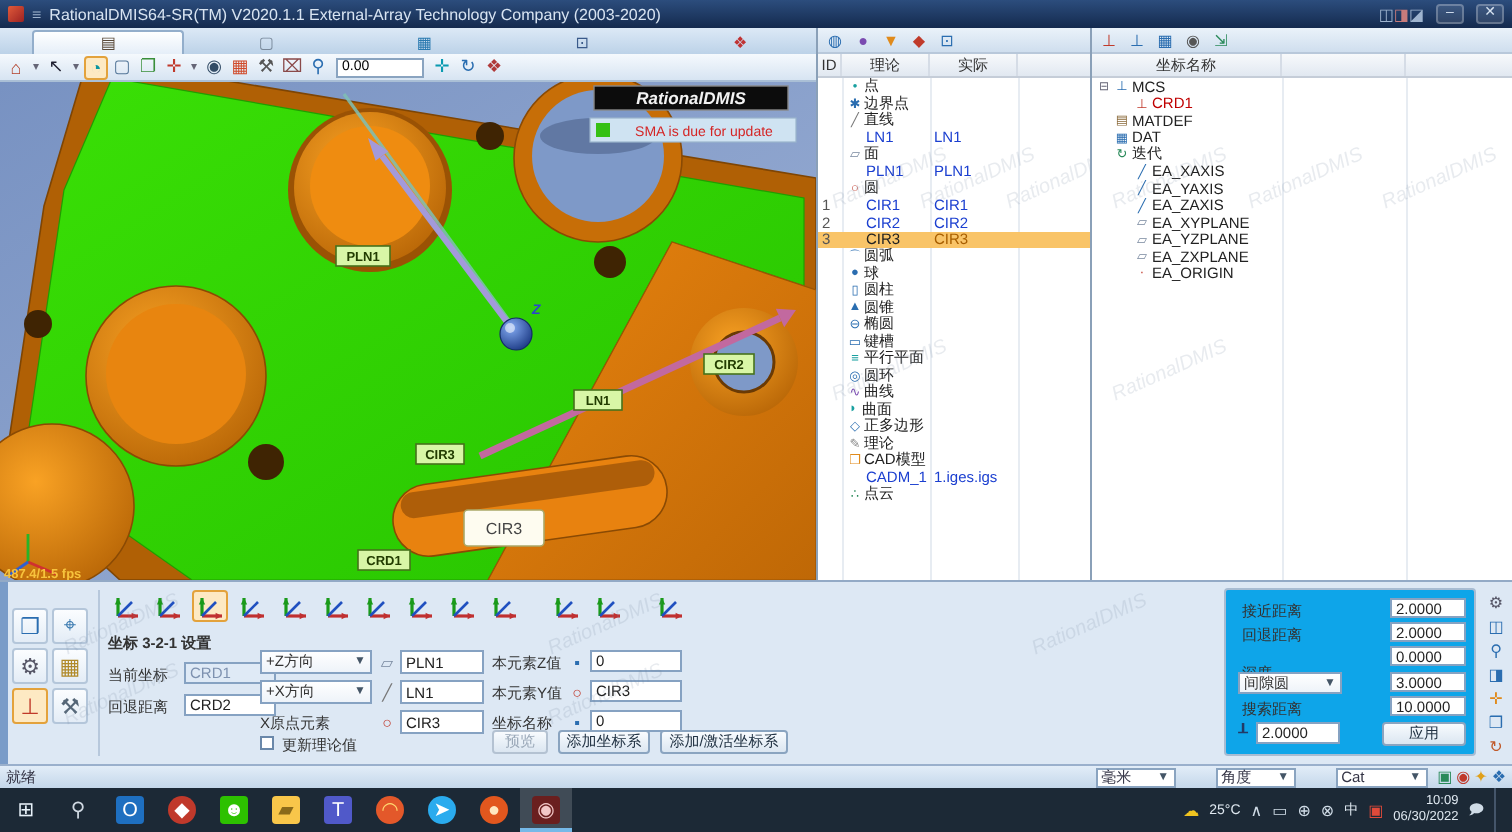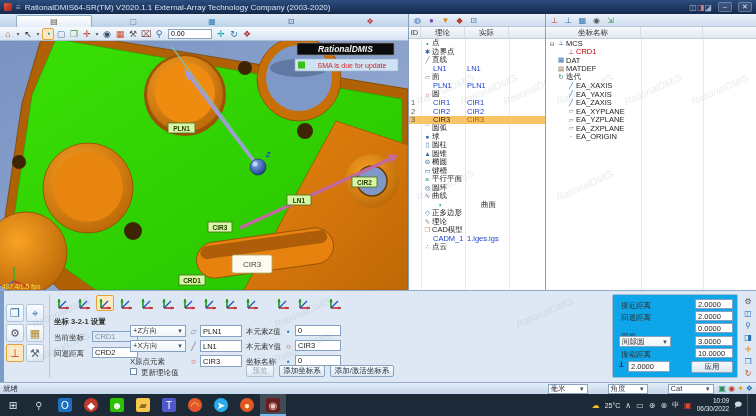--- a/index.html
+++ b/index.html
@@ -424,21 +424,21 @@
         </div>
         <div class="trow">
           <span class="tid"></span>
           <span class="tbody" style="display: flex; align-items: center; padding-left: 2px;">
             <span class="ticon" style="color: rgb(122, 74, 176);">∿</span>
             <span class="tlabel">曲线</span>
           </span>
         </div>
         <div class="trow">
           <span class="tid"></span>
-          <span class="tbody" style="display: flex; align-items: center; padding-left: 15px; gap: 36px;">
+          <span class="tbody" style="display: flex; align-items: center; padding-left: 1px;">
             <span class="ticon" style="color: rgb(26, 160, 160);">◗</span>
             <span class="tlabel">曲面</span>
           </span>
         </div>
         <div class="trow">
           <span class="tid"></span>
           <span class="tbody" style="display: flex; align-items: center; padding-left: 2px;">
             <span class="ticon" style="color: rgb(42, 109, 176);">◇</span>
             <span class="tlabel">正多边形</span>
           </span>
@@ -499,27 +499,27 @@
           <span class="ticon" style="color: rgb(42, 109, 176);">⊥</span>
           <span class="clabel">MCS</span>
         </div>
         <div class="crow" style="padding-left: 12px;">
           <span class="cexp"></span>
           <span class="ticon" style="color: rgb(192, 57, 43);">⊥</span>
           <span class="clabel red">CRD1</span>
         </div>
         <div class="crow" style="padding-left: 2px;">
           <span class="cexp"></span>
+          <span class="ticon" style="color: rgb(138, 106, 58);">▤</span>
+          <span class="clabel">MATDEF</span>
+        </div>
+        <div class="crow" style="padding-left: 2px;">
+          <span class="cexp"></span>
           <span class="ticon" style="color: rgb(42, 109, 176);">▦</span>
           <span class="clabel">DAT</span>
-        </div>
-        <div class="crow" style="padding-left: 2px;">
-          <span class="cexp"></span>
-          <span class="ticon" style="color: rgb(138, 106, 58);">▤</span>
-          <span class="clabel">MATDEF</span>
         </div>
         <div class="crow" style="padding-left: 2px;">
           <span class="cexp"></span>
           <span class="ticon" style="color: rgb(42, 138, 90);">↻</span>
           <span class="clabel">迭代</span>
         </div>
         <div class="crow" style="padding-left: 12px;">
           <span class="cexp"></span>
           <span class="ticon" style="color: rgb(42, 109, 176);">╱</span>
           <span class="clabel">EA_XAXIS</span>

